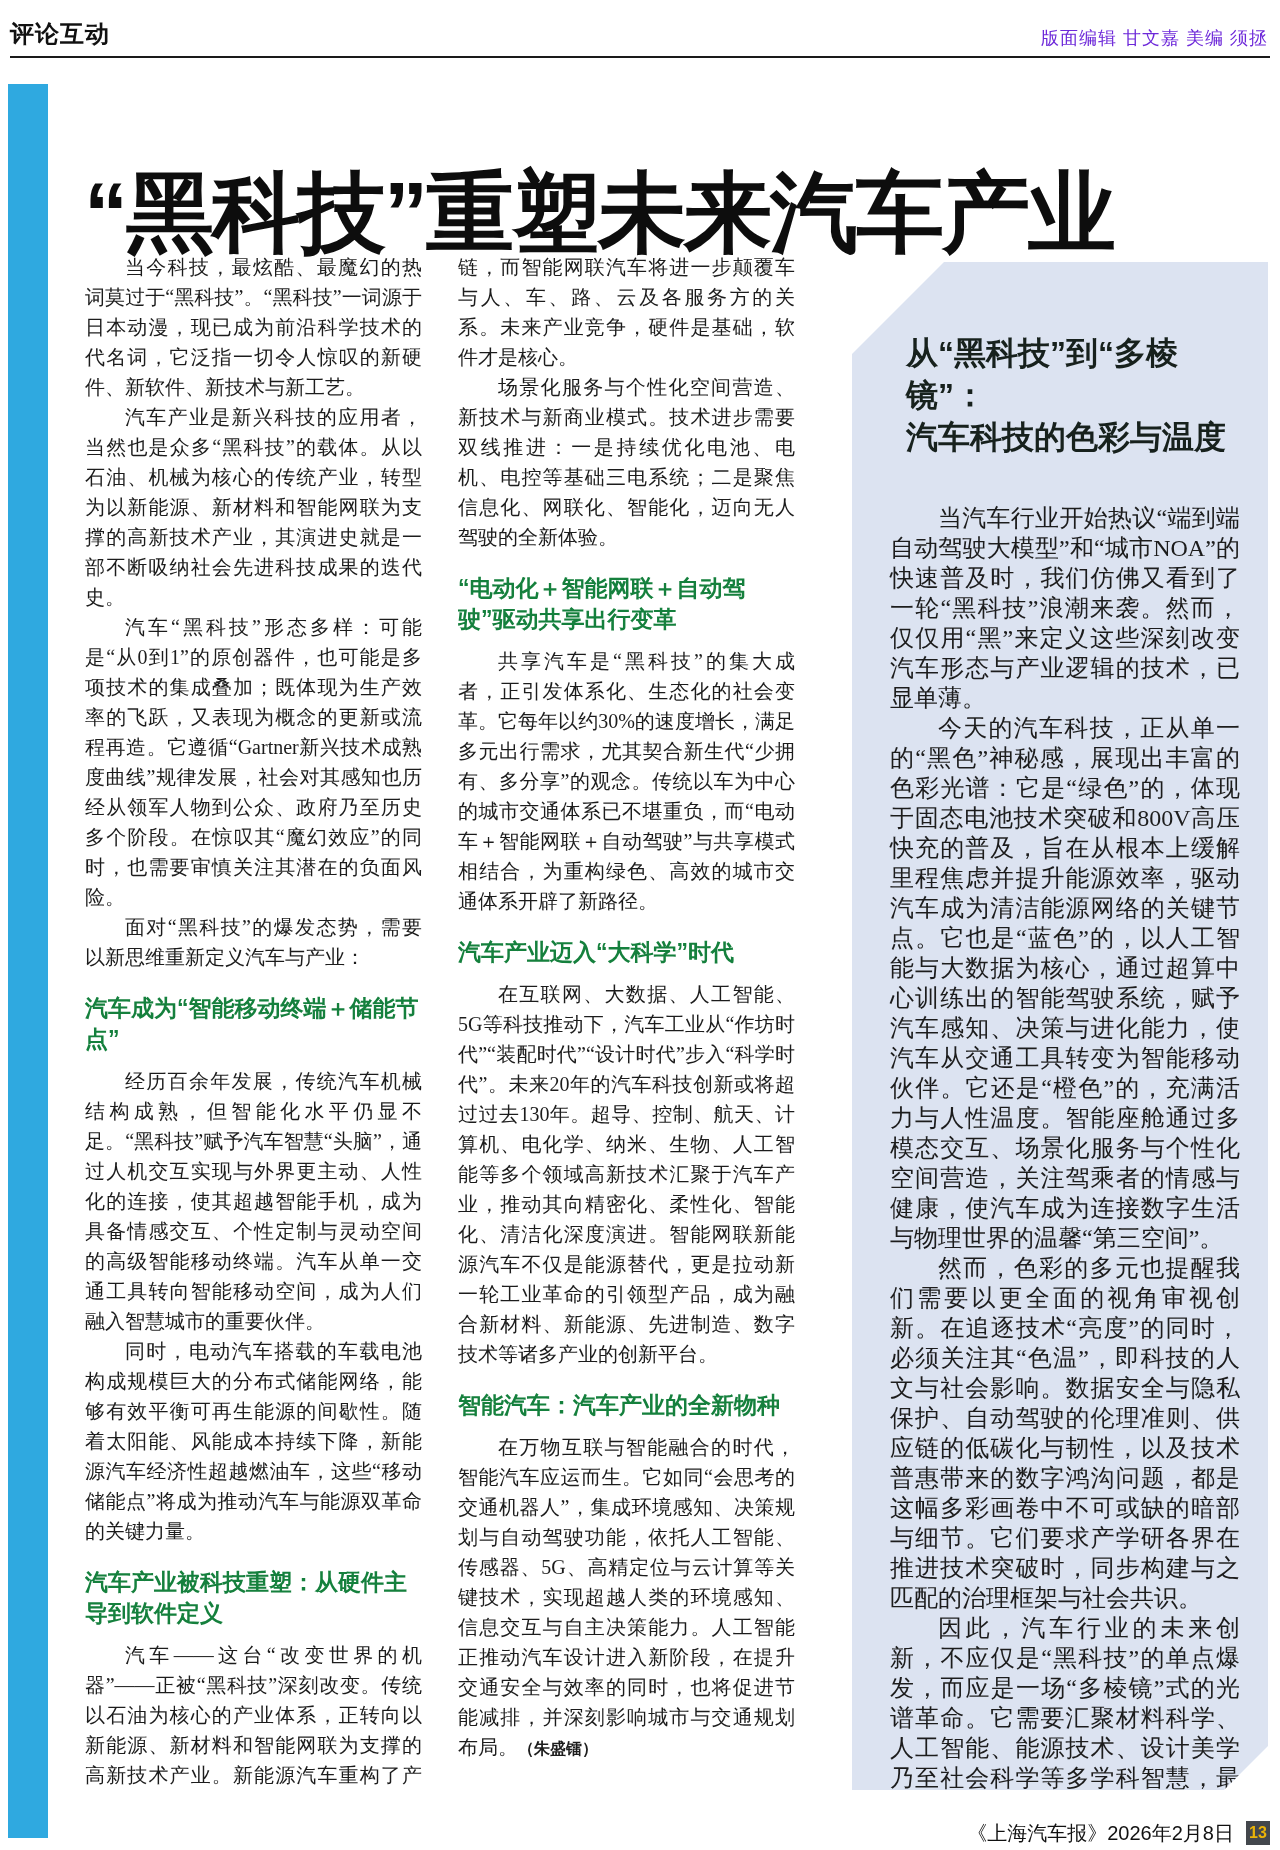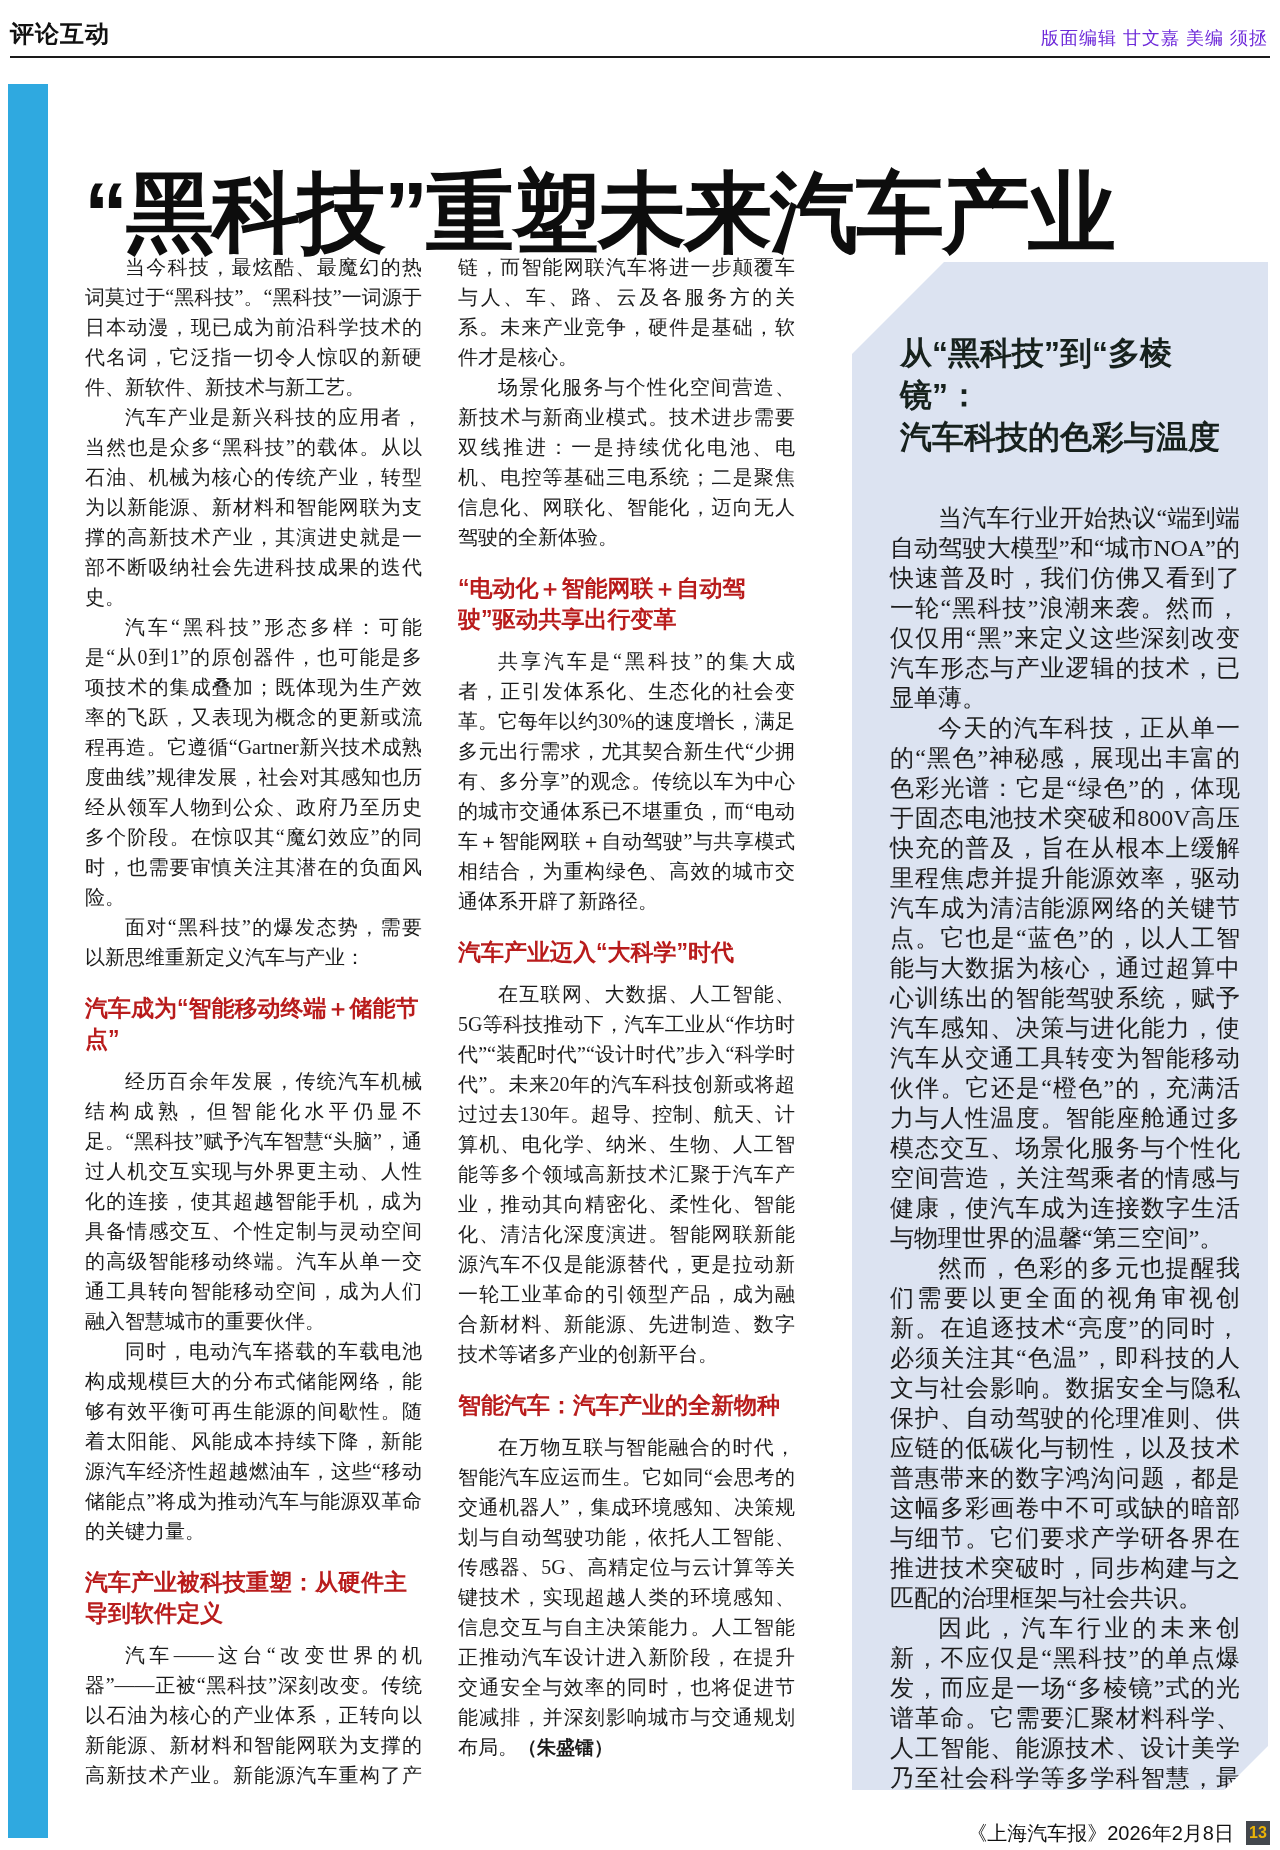--- a/index.html
+++ b/index.html
@@ -37,33 +37,33 @@
   .col{
     position:absolute;top:252px;width:337px;height:1538px;overflow:hidden;
     font-size:20px;line-height:30px;text-align:justify;
   }
   .col1{left:85px;}
   .col2{left:458px;}
   .col p.para{margin:0;text-indent:2em;}
   .col p.flush{margin:0;text-indent:0;}
   .col h3.head{
     font-family:"Liberation Sans","DejaVu Sans",sans-serif;
-    font-weight:bold;color:#b91c1c;font-size:23px;line-height:31px;
+    font-weight:bold;color:#15803d;font-size:23px;line-height:31px;
     margin:21px 0 11px 0;text-align:left;
   }
-  .col b{font-family:"Liberation Sans","DejaVu Sans",sans-serif;font-size:19px;}
+  .col b{font-family:"Liberation Sans","DejaVu Sans",sans-serif;font-size:16px;}
   
   .sidebox{
     position:absolute;left:852px;top:262px;width:416px;height:1528px;
     background:#dce3f1;box-sizing:border-box;padding:0 28px 0 38px;
     clip-path:polygon(92px 0,100% 0,100% calc(100% - 44px),calc(100% - 44px) 100%,0 100%,0 92px);
     overflow:hidden;
   }
   .sidebox .title{
-    margin:70px 0 0 10px;
+    margin:70px 0 0 16px;
     font-family:"Liberation Sans","DejaVu Sans",sans-serif;
     font-weight:900;font-size:32px;line-height:42px;color:#17211d;
     text-align:left;
   }
   .side-paras{margin-top:45px;font-size:24px;line-height:30px;text-align:justify;}
   .side-paras p.para{margin:0;text-indent:2em;}
   .side-paras .sign{float:right;text-indent:0;font-style:italic;}
   
   .footer{
     position:absolute;right:10px;bottom:4px;height:26px;

